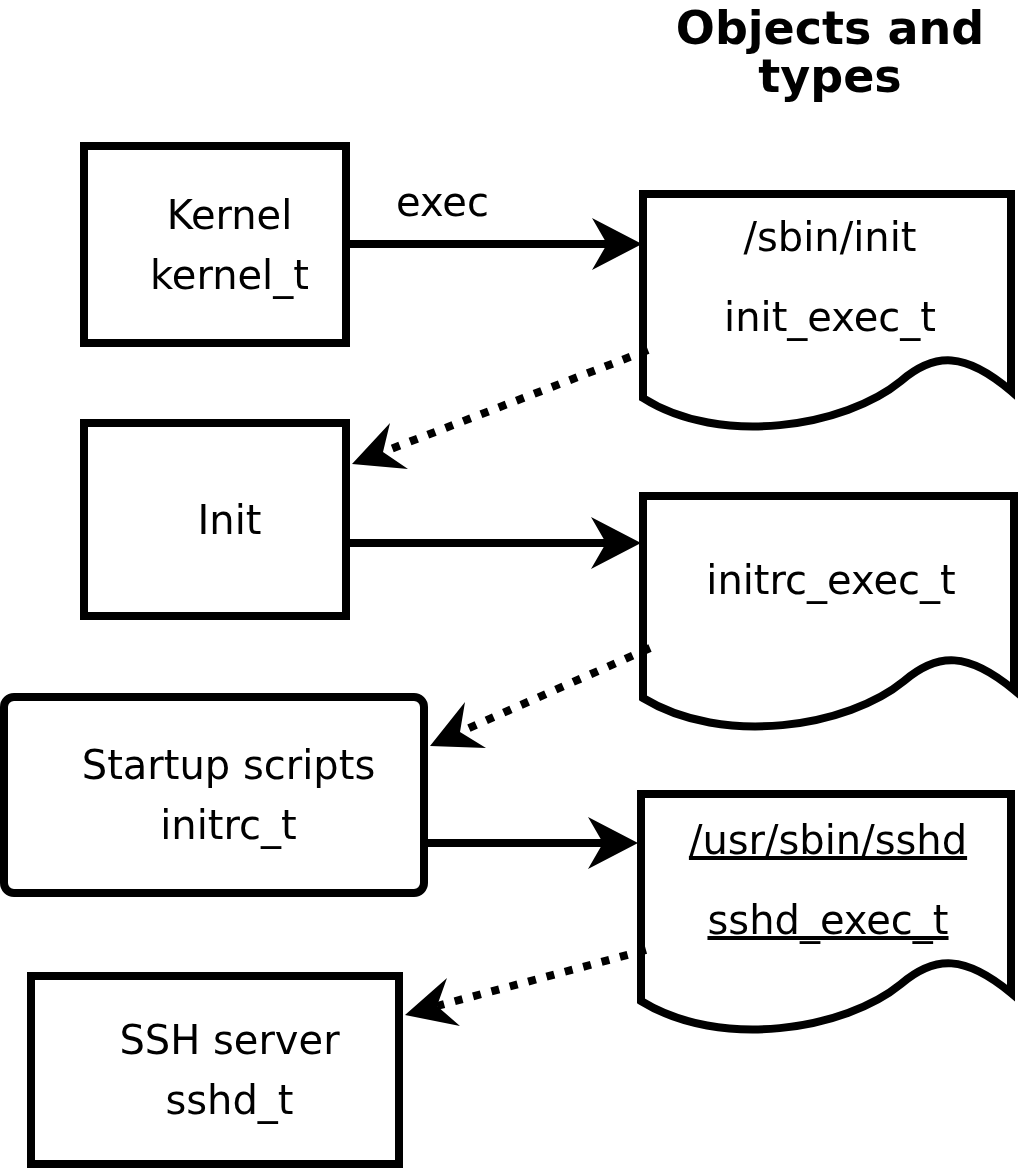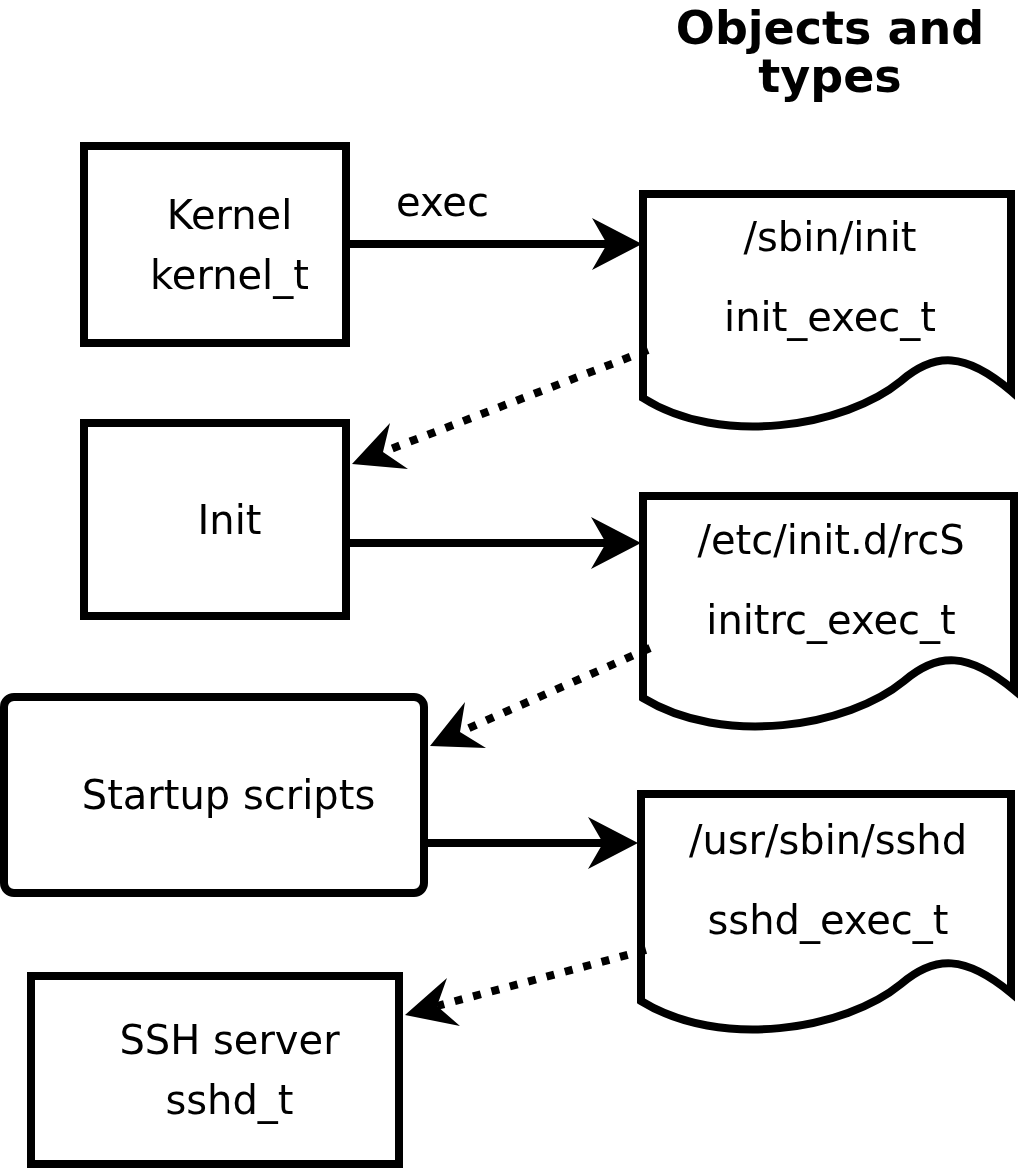--- a/index.html
+++ b/index.html
@@ -56,21 +56,21 @@
     align-items: center;
     justify-content: center;
     font-size: 40px;
     line-height: 60px;
     text-align: right;
     pointer-events: none;
     gap: 20px;
   }
   .doc-label.d1 { left: 655px; top: 187px; width: 350px; height: 180px; }
   .doc-label.d2 { left: 655px; top: 490px; width: 352px; height: 180px; }
-  .doc-label.d3 { left: 652px; top: 790px; width: 352px; height: 180px; }
+  .doc-label.d3 { left: 652px; top: 790px; width: 352px; height: 180px; text-decoration: underline; }
   .edge-label {
     position: absolute;
     z-index: 3;
     left: 396px; top: 180px; width: 200px;
     font-size: 40px;
     line-height: 44px;
     text-align: left;
   }
 </style>
 </head>
@@ -118,32 +118,32 @@
 
   <div class="process-box box-kernel">
     <span>Kernel</span>
     <span>kernel_t</span>
   </div>
   <div class="process-box box-init">
     <span>Init</span>
   </div>
   <div class="process-box box-startup">
     <span>Startup scripts</span>
+    <span>initrc_t</span>
   </div>
   <div class="process-box box-ssh">
     <span>SSH server</span>
     <span>sshd_t</span>
   </div>
 
   <div class="doc-label d1">
     <span>/sbin/init</span>
     <span>init_exec_t</span>
   </div>
   <div class="doc-label d2">
-    <span>/etc/init.d/rcS</span>
     <span>initrc_exec_t</span>
   </div>
   <div class="doc-label d3">
     <span>/usr/sbin/sshd</span>
     <span>sshd_exec_t</span>
   </div>
 
   <div class="edge-label">exec</div>
 
 </div>

